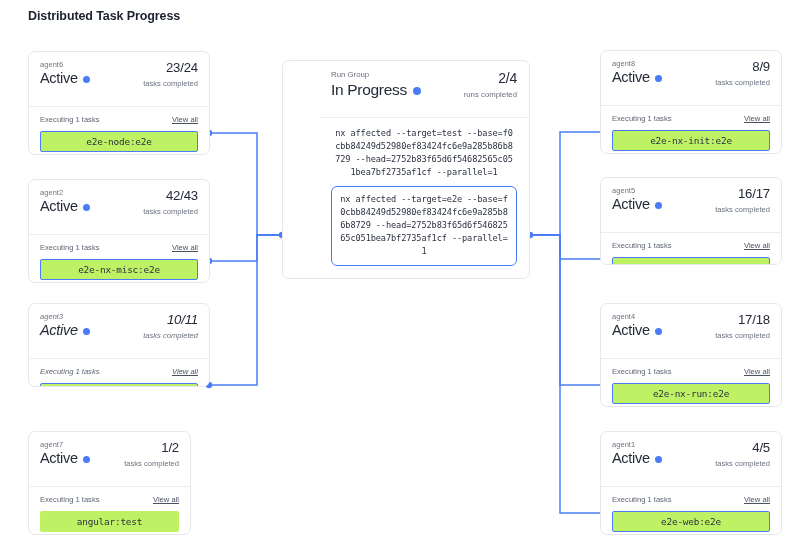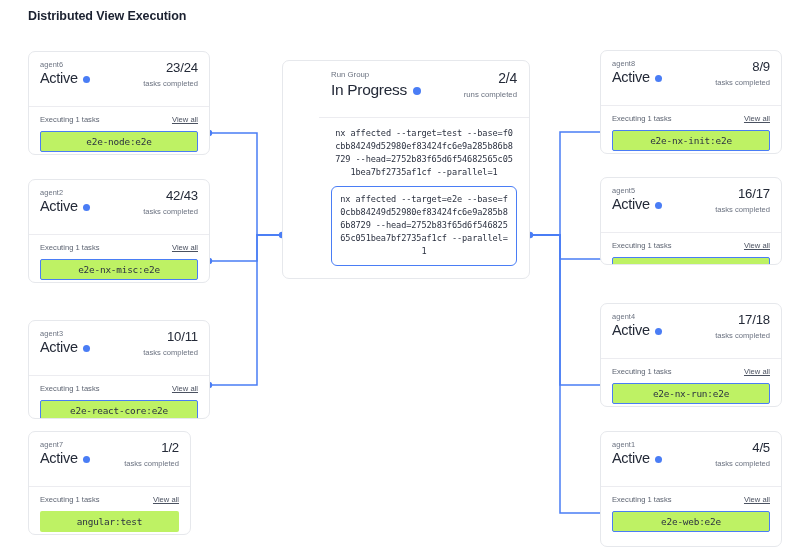--- a/index.html
+++ b/index.html
@@ -162,21 +162,21 @@
   
   #wires { position: absolute; left: 0; top: 0; width: 800px; height: 549px; pointer-events: none; }
   #wires path { fill: none; stroke: #4a7df5; stroke-width: 1.5; }
   #wires circle { fill: #4a7df5; }
 </style>
 </head>
 <body>
 
 <div id="root">
 
-  <div class="page-title">Distributed View Execution</div>
+  <div class="page-title">Distributed Task Progress</div>
 
   <svg id="wires" viewBox="0 0 800 549">
 
     <path d="M 209 133 H 257 V 235 H 282"></path>
     <path d="M 209 261 H 257 V 235 H 282"></path>
     <path d="M 209 385 H 257 V 235 H 282"></path>
     <circle cx="209" cy="133" r="3.2"></circle>
     <circle cx="209" cy="261" r="3.2"></circle>
     <circle cx="209" cy="385" r="3.2"></circle>
     <circle cx="282" cy="235" r="3.2"></circle>
@@ -225,21 +225,21 @@
     <div class="card-divider"></div>
     <div class="card-body">
       <div class="body-row">
         <span class="exec-label">Executing 1 tasks</span>
         <span class="view-all">View all</span>
       </div>
       <div class="task-pill">e2e-nx-misc:e2e</div>
     </div>
   </div>
 
-  <div class="card" style="left:28px; top:320px; width:182px; height:99px;">
+  <div class="card" style="left:28px; top:303px; width:182px; height:84px;font-style:italic;">
     <div class="card-head">
       <div class="agent-name">agent3</div>
       <div class="status-row">
         <span class="status-text">Active</span>
         <span class="status-dot"></span>
       </div>
       <div class="count">10/11</div>
       <div class="count-label">tasks completed</div>
     </div>
     <div class="card-divider"></div>
@@ -342,21 +342,21 @@
     <div class="card-divider"></div>
     <div class="card-body">
       <div class="body-row">
         <span class="exec-label">Executing 1 tasks</span>
         <span class="view-all">View all</span>
       </div>
       <div class="task-pill">e2e-nx-run:e2e</div>
     </div>
   </div>
 
-  <div class="card" style="left:600px; top:431px; width:182px; height:116px;">
+  <div class="card" style="left:600px; top:431px; width:182px; height:104px;">
     <div class="card-head">
       <div class="agent-name">agent1</div>
       <div class="status-row">
         <span class="status-text">Active</span>
         <span class="status-dot"></span>
       </div>
       <div class="count">4/5</div>
       <div class="count-label">tasks completed</div>
     </div>
     <div class="card-divider"></div>

